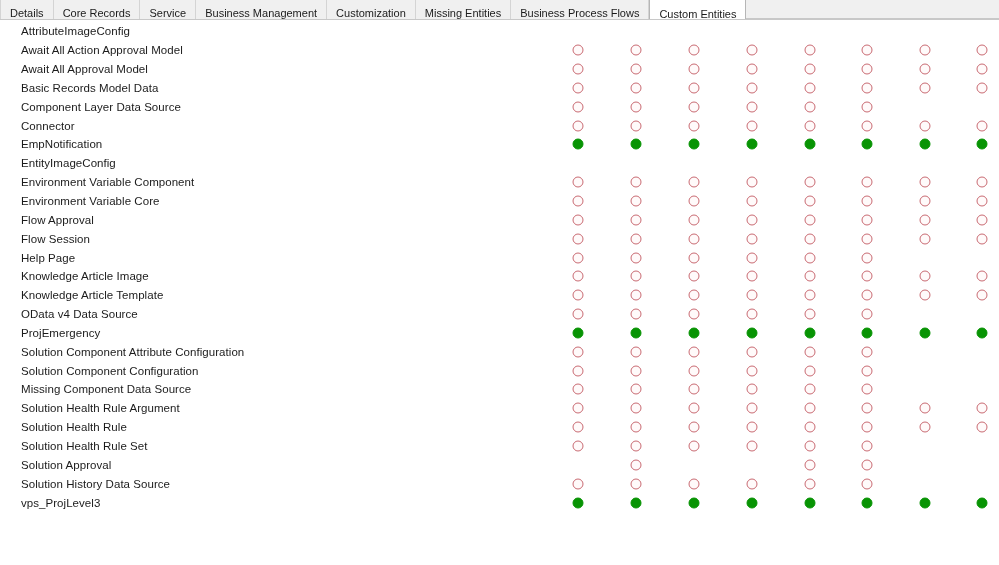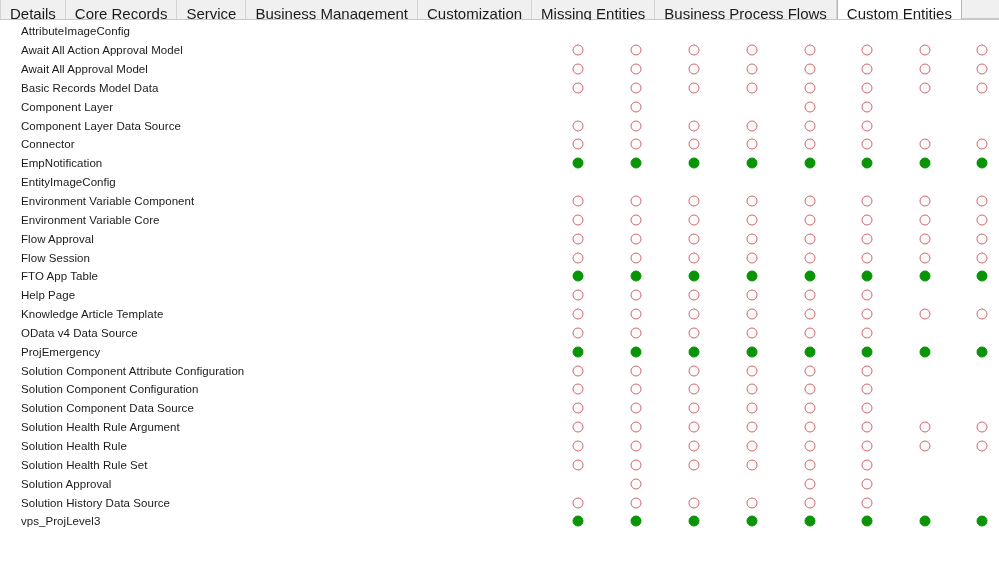--- a/index.html
+++ b/index.html
@@ -22,21 +22,21 @@
     background: #f0f0f0;
     display: flex;
     align-items: flex-end;
     box-sizing: border-box;
     border-bottom: 1px solid #c8c8c8;
   }
   .tab {
     height: 19px;
     line-height: 19px;
     padding: 4px 9px;
-    font-size: 15px;
+    font-size: 11px;
     color: #1b1b1b;
     background: #f0f0f0;
     border-right: 1px solid #d4d4d4;
     white-space: nowrap;
     box-sizing: border-box;
     cursor: default;
   }
   .tab:first-child {
     border-left: 1px solid #d4d4d4;
   }
@@ -158,28 +158,20 @@
         <div class="cell off" style="left: 636px;"></div>
         <div class="cell off" style="left: 694px;"></div>
         <div class="cell off" style="left: 752px;"></div>
         <div class="cell off" style="left: 810px;"></div>
         <div class="cell off" style="left: 867px;"></div>
         <div class="cell off" style="left: 925px;"></div>
         <div class="cell off" style="left: 982px;"></div>
       </div>
     </div>
     <div class="row">
-      <div class="row-label">Component Layer</div>
-      <div class="cells">
-        <div class="cell off" style="left: 636px;"></div>
-        <div class="cell off" style="left: 810px;"></div>
-        <div class="cell off" style="left: 867px;"></div>
-      </div>
-    </div>
-    <div class="row">
       <div class="row-label">Component Layer Data Source</div>
       <div class="cells">
         <div class="cell off" style="left: 578px;"></div>
         <div class="cell off" style="left: 636px;"></div>
         <div class="cell off" style="left: 694px;"></div>
         <div class="cell off" style="left: 752px;"></div>
         <div class="cell off" style="left: 810px;"></div>
         <div class="cell off" style="left: 867px;"></div>
       </div>
     </div>
@@ -259,175 +251,175 @@
         <div class="cell off" style="left: 636px;"></div>
         <div class="cell off" style="left: 694px;"></div>
         <div class="cell off" style="left: 752px;"></div>
         <div class="cell off" style="left: 810px;"></div>
         <div class="cell off" style="left: 867px;"></div>
         <div class="cell off" style="left: 925px;"></div>
         <div class="cell off" style="left: 982px;"></div>
       </div>
     </div>
     <div class="row">
-      <div class="row-label">FTO App Table</div>
+      <div class="row-label">Help Page</div>
+      <div class="cells">
+        <div class="cell off" style="left: 578px;"></div>
+        <div class="cell off" style="left: 636px;"></div>
+        <div class="cell off" style="left: 694px;"></div>
+        <div class="cell off" style="left: 752px;"></div>
+        <div class="cell off" style="left: 810px;"></div>
+        <div class="cell off" style="left: 867px;"></div>
+      </div>
+    </div>
+    <div class="row">
+      <div class="row-label">Knowledge Article Image</div>
+      <div class="cells">
+        <div class="cell off" style="left: 578px;"></div>
+        <div class="cell off" style="left: 636px;"></div>
+        <div class="cell off" style="left: 694px;"></div>
+        <div class="cell off" style="left: 752px;"></div>
+        <div class="cell off" style="left: 810px;"></div>
+        <div class="cell off" style="left: 867px;"></div>
+        <div class="cell off" style="left: 925px;"></div>
+        <div class="cell off" style="left: 982px;"></div>
+      </div>
+    </div>
+    <div class="row">
+      <div class="row-label">Knowledge Article Template</div>
+      <div class="cells">
+        <div class="cell off" style="left: 578px;"></div>
+        <div class="cell off" style="left: 636px;"></div>
+        <div class="cell off" style="left: 694px;"></div>
+        <div class="cell off" style="left: 752px;"></div>
+        <div class="cell off" style="left: 810px;"></div>
+        <div class="cell off" style="left: 867px;"></div>
+        <div class="cell off" style="left: 925px;"></div>
+        <div class="cell off" style="left: 982px;"></div>
+      </div>
+    </div>
+    <div class="row">
+      <div class="row-label">OData v4 Data Source</div>
+      <div class="cells">
+        <div class="cell off" style="left: 578px;"></div>
+        <div class="cell off" style="left: 636px;"></div>
+        <div class="cell off" style="left: 694px;"></div>
+        <div class="cell off" style="left: 752px;"></div>
+        <div class="cell off" style="left: 810px;"></div>
+        <div class="cell off" style="left: 867px;"></div>
+      </div>
+    </div>
+    <div class="row">
+      <div class="row-label">ProjEmergency</div>
       <div class="cells">
         <div class="cell on" style="left: 578px;"></div>
         <div class="cell on" style="left: 636px;"></div>
         <div class="cell on" style="left: 694px;"></div>
         <div class="cell on" style="left: 752px;"></div>
         <div class="cell on" style="left: 810px;"></div>
         <div class="cell on" style="left: 867px;"></div>
         <div class="cell on" style="left: 925px;"></div>
         <div class="cell on" style="left: 982px;"></div>
       </div>
     </div>
     <div class="row">
-      <div class="row-label">Help Page</div>
-      <div class="cells">
-        <div class="cell off" style="left: 578px;"></div>
-        <div class="cell off" style="left: 636px;"></div>
-        <div class="cell off" style="left: 694px;"></div>
-        <div class="cell off" style="left: 752px;"></div>
-        <div class="cell off" style="left: 810px;"></div>
-        <div class="cell off" style="left: 867px;"></div>
-      </div>
-    </div>
-    <div class="row">
-      <div class="row-label">Knowledge Article Template</div>
-      <div class="cells">
-        <div class="cell off" style="left: 578px;"></div>
-        <div class="cell off" style="left: 636px;"></div>
-        <div class="cell off" style="left: 694px;"></div>
-        <div class="cell off" style="left: 752px;"></div>
-        <div class="cell off" style="left: 810px;"></div>
-        <div class="cell off" style="left: 867px;"></div>
-        <div class="cell off" style="left: 925px;"></div>
-        <div class="cell off" style="left: 982px;"></div>
-      </div>
-    </div>
-    <div class="row">
-      <div class="row-label">OData v4 Data Source</div>
-      <div class="cells">
-        <div class="cell off" style="left: 578px;"></div>
-        <div class="cell off" style="left: 636px;"></div>
-        <div class="cell off" style="left: 694px;"></div>
-        <div class="cell off" style="left: 752px;"></div>
-        <div class="cell off" style="left: 810px;"></div>
-        <div class="cell off" style="left: 867px;"></div>
-      </div>
-    </div>
-    <div class="row">
-      <div class="row-label">ProjEmergency</div>
+      <div class="row-label">Solution Component Attribute Configuration</div>
+      <div class="cells">
+        <div class="cell off" style="left: 578px;"></div>
+        <div class="cell off" style="left: 636px;"></div>
+        <div class="cell off" style="left: 694px;"></div>
+        <div class="cell off" style="left: 752px;"></div>
+        <div class="cell off" style="left: 810px;"></div>
+        <div class="cell off" style="left: 867px;"></div>
+      </div>
+    </div>
+    <div class="row">
+      <div class="row-label">Solution Component Configuration</div>
+      <div class="cells">
+        <div class="cell off" style="left: 578px;"></div>
+        <div class="cell off" style="left: 636px;"></div>
+        <div class="cell off" style="left: 694px;"></div>
+        <div class="cell off" style="left: 752px;"></div>
+        <div class="cell off" style="left: 810px;"></div>
+        <div class="cell off" style="left: 867px;"></div>
+      </div>
+    </div>
+    <div class="row">
+      <div class="row-label">Missing Component Data Source</div>
+      <div class="cells">
+        <div class="cell off" style="left: 578px;"></div>
+        <div class="cell off" style="left: 636px;"></div>
+        <div class="cell off" style="left: 694px;"></div>
+        <div class="cell off" style="left: 752px;"></div>
+        <div class="cell off" style="left: 810px;"></div>
+        <div class="cell off" style="left: 867px;"></div>
+      </div>
+    </div>
+    <div class="row">
+      <div class="row-label">Solution Health Rule Argument</div>
+      <div class="cells">
+        <div class="cell off" style="left: 578px;"></div>
+        <div class="cell off" style="left: 636px;"></div>
+        <div class="cell off" style="left: 694px;"></div>
+        <div class="cell off" style="left: 752px;"></div>
+        <div class="cell off" style="left: 810px;"></div>
+        <div class="cell off" style="left: 867px;"></div>
+        <div class="cell off" style="left: 925px;"></div>
+        <div class="cell off" style="left: 982px;"></div>
+      </div>
+    </div>
+    <div class="row">
+      <div class="row-label">Solution Health Rule</div>
+      <div class="cells">
+        <div class="cell off" style="left: 578px;"></div>
+        <div class="cell off" style="left: 636px;"></div>
+        <div class="cell off" style="left: 694px;"></div>
+        <div class="cell off" style="left: 752px;"></div>
+        <div class="cell off" style="left: 810px;"></div>
+        <div class="cell off" style="left: 867px;"></div>
+        <div class="cell off" style="left: 925px;"></div>
+        <div class="cell off" style="left: 982px;"></div>
+      </div>
+    </div>
+    <div class="row">
+      <div class="row-label">Solution Health Rule Set</div>
+      <div class="cells">
+        <div class="cell off" style="left: 578px;"></div>
+        <div class="cell off" style="left: 636px;"></div>
+        <div class="cell off" style="left: 694px;"></div>
+        <div class="cell off" style="left: 752px;"></div>
+        <div class="cell off" style="left: 810px;"></div>
+        <div class="cell off" style="left: 867px;"></div>
+      </div>
+    </div>
+    <div class="row">
+      <div class="row-label">Solution Approval</div>
+      <div class="cells">
+        <div class="cell off" style="left: 636px;"></div>
+        <div class="cell off" style="left: 810px;"></div>
+        <div class="cell off" style="left: 867px;"></div>
+      </div>
+    </div>
+    <div class="row">
+      <div class="row-label">Solution History Data Source</div>
+      <div class="cells">
+        <div class="cell off" style="left: 578px;"></div>
+        <div class="cell off" style="left: 636px;"></div>
+        <div class="cell off" style="left: 694px;"></div>
+        <div class="cell off" style="left: 752px;"></div>
+        <div class="cell off" style="left: 810px;"></div>
+        <div class="cell off" style="left: 867px;"></div>
+      </div>
+    </div>
+    <div class="row">
+      <div class="row-label">vps_ProjLevel3</div>
       <div class="cells">
         <div class="cell on" style="left: 578px;"></div>
         <div class="cell on" style="left: 636px;"></div>
         <div class="cell on" style="left: 694px;"></div>
         <div class="cell on" style="left: 752px;"></div>
         <div class="cell on" style="left: 810px;"></div>
         <div class="cell on" style="left: 867px;"></div>
         <div class="cell on" style="left: 925px;"></div>
         <div class="cell on" style="left: 982px;"></div>
       </div>
     </div>
-    <div class="row">
-      <div class="row-label">Solution Component Attribute Configuration</div>
-      <div class="cells">
-        <div class="cell off" style="left: 578px;"></div>
-        <div class="cell off" style="left: 636px;"></div>
-        <div class="cell off" style="left: 694px;"></div>
-        <div class="cell off" style="left: 752px;"></div>
-        <div class="cell off" style="left: 810px;"></div>
-        <div class="cell off" style="left: 867px;"></div>
-      </div>
-    </div>
-    <div class="row">
-      <div class="row-label">Solution Component Configuration</div>
-      <div class="cells">
-        <div class="cell off" style="left: 578px;"></div>
-        <div class="cell off" style="left: 636px;"></div>
-        <div class="cell off" style="left: 694px;"></div>
-        <div class="cell off" style="left: 752px;"></div>
-        <div class="cell off" style="left: 810px;"></div>
-        <div class="cell off" style="left: 867px;"></div>
-      </div>
-    </div>
-    <div class="row">
-      <div class="row-label">Solution Component Data Source</div>
-      <div class="cells">
-        <div class="cell off" style="left: 578px;"></div>
-        <div class="cell off" style="left: 636px;"></div>
-        <div class="cell off" style="left: 694px;"></div>
-        <div class="cell off" style="left: 752px;"></div>
-        <div class="cell off" style="left: 810px;"></div>
-        <div class="cell off" style="left: 867px;"></div>
-      </div>
-    </div>
-    <div class="row">
-      <div class="row-label">Solution Health Rule Argument</div>
-      <div class="cells">
-        <div class="cell off" style="left: 578px;"></div>
-        <div class="cell off" style="left: 636px;"></div>
-        <div class="cell off" style="left: 694px;"></div>
-        <div class="cell off" style="left: 752px;"></div>
-        <div class="cell off" style="left: 810px;"></div>
-        <div class="cell off" style="left: 867px;"></div>
-        <div class="cell off" style="left: 925px;"></div>
-        <div class="cell off" style="left: 982px;"></div>
-      </div>
-    </div>
-    <div class="row">
-      <div class="row-label">Solution Health Rule</div>
-      <div class="cells">
-        <div class="cell off" style="left: 578px;"></div>
-        <div class="cell off" style="left: 636px;"></div>
-        <div class="cell off" style="left: 694px;"></div>
-        <div class="cell off" style="left: 752px;"></div>
-        <div class="cell off" style="left: 810px;"></div>
-        <div class="cell off" style="left: 867px;"></div>
-        <div class="cell off" style="left: 925px;"></div>
-        <div class="cell off" style="left: 982px;"></div>
-      </div>
-    </div>
-    <div class="row">
-      <div class="row-label">Solution Health Rule Set</div>
-      <div class="cells">
-        <div class="cell off" style="left: 578px;"></div>
-        <div class="cell off" style="left: 636px;"></div>
-        <div class="cell off" style="left: 694px;"></div>
-        <div class="cell off" style="left: 752px;"></div>
-        <div class="cell off" style="left: 810px;"></div>
-        <div class="cell off" style="left: 867px;"></div>
-      </div>
-    </div>
-    <div class="row">
-      <div class="row-label">Solution Approval</div>
-      <div class="cells">
-        <div class="cell off" style="left: 636px;"></div>
-        <div class="cell off" style="left: 810px;"></div>
-        <div class="cell off" style="left: 867px;"></div>
-      </div>
-    </div>
-    <div class="row">
-      <div class="row-label">Solution History Data Source</div>
-      <div class="cells">
-        <div class="cell off" style="left: 578px;"></div>
-        <div class="cell off" style="left: 636px;"></div>
-        <div class="cell off" style="left: 694px;"></div>
-        <div class="cell off" style="left: 752px;"></div>
-        <div class="cell off" style="left: 810px;"></div>
-        <div class="cell off" style="left: 867px;"></div>
-      </div>
-    </div>
-    <div class="row">
-      <div class="row-label">vps_ProjLevel3</div>
-      <div class="cells">
-        <div class="cell on" style="left: 578px;"></div>
-        <div class="cell on" style="left: 636px;"></div>
-        <div class="cell on" style="left: 694px;"></div>
-        <div class="cell on" style="left: 752px;"></div>
-        <div class="cell on" style="left: 810px;"></div>
-        <div class="cell on" style="left: 867px;"></div>
-        <div class="cell on" style="left: 925px;"></div>
-        <div class="cell on" style="left: 982px;"></div>
-      </div>
-    </div>
   </div>
 
 </body></html>

